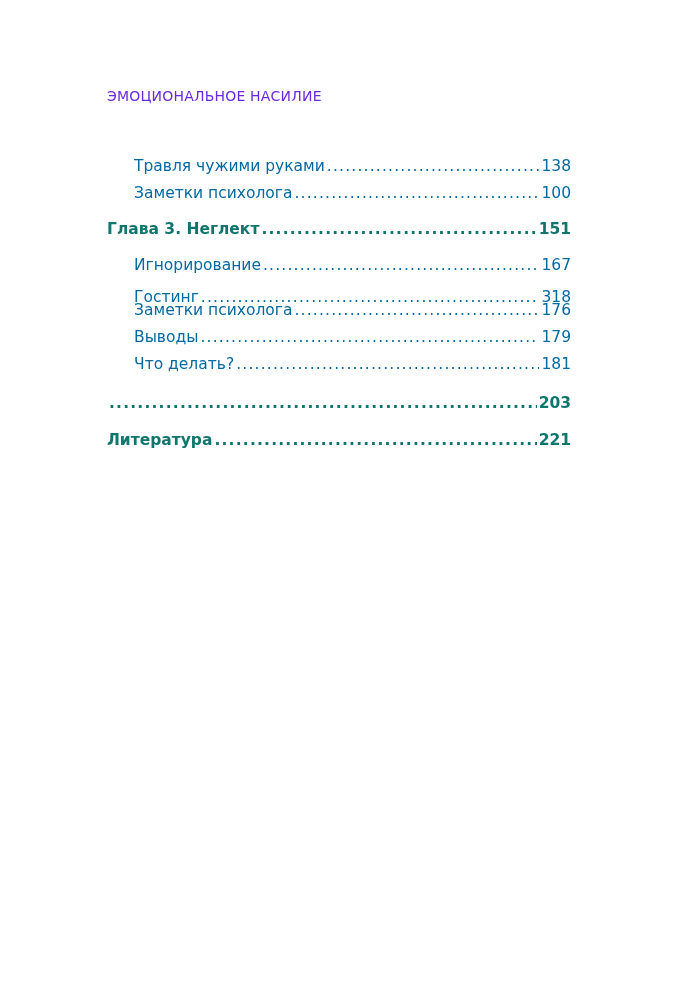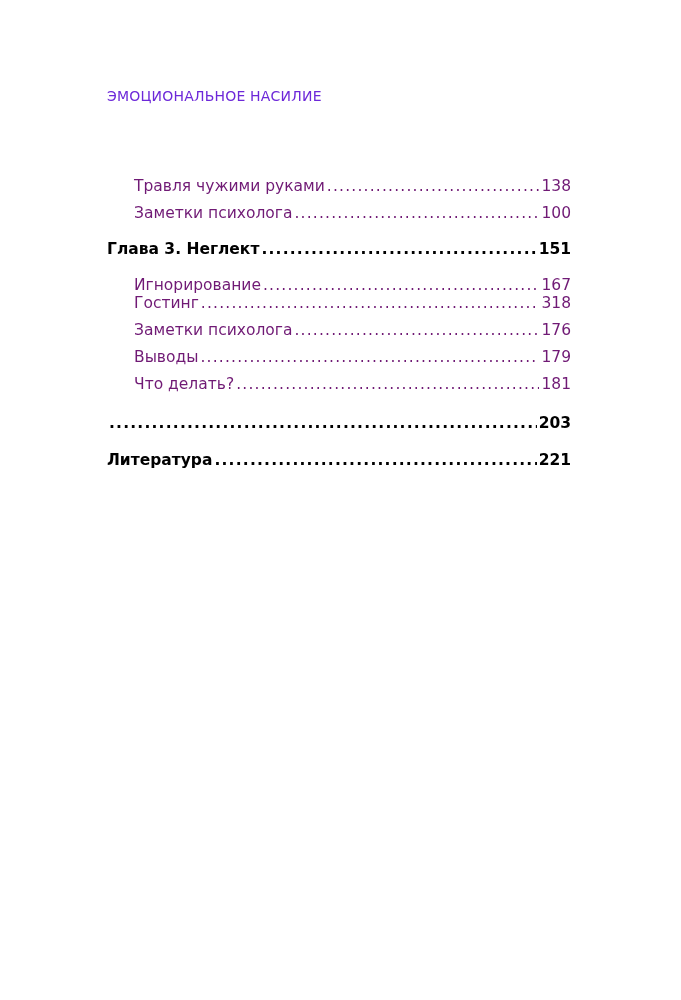--- a/index.html
+++ b/index.html
@@ -36,40 +36,40 @@
       display: flex;
       align-items: baseline;
       white-space: nowrap;
       font-size: 15.5px;
       line-height: 20px;
       height: 20px;
     }
     .toc-row.sub {
       left: 27px;
       width: 437px;
-      color: #701a75;
+      color: #0369a1;
     }
     .toc-row.main {
       left: 0;
       width: 464px;
       font-weight: bold;
-      color: #000000;
+      color: #0f766e;
     }
     .toc-title { flex: 0 0 auto; }
     .toc-leader {
       flex: 1 1 auto;
       overflow: hidden;
       margin: 0 2px;
       letter-spacing: 1.2px;
       position: relative;
     }
     .toc-leader::before {
       content: "........................................................................................................................................................................................";
     }
-    .toc-page { flex: 0 0 auto; margin-top: 20px; }
+    .toc-page { flex: 0 0 auto; }
   </style>
 </head>
 <body>
 
 <div class="running-head">ЭМОЦИОНАЛЬНОЕ НАСИЛИЕ</div>
 
 <div class="toc">
 
   <div class="toc-row sub" style="top:156px">
     <span class="toc-title">Травля чужими руками</span>
@@ -88,21 +88,21 @@
     <span class="toc-leader"></span>
     <span class="toc-page">151</span>
   </div>
 
   <div class="toc-row sub" style="top:255px">
     <span class="toc-title">Игнорирование</span>
     <span class="toc-leader"></span>
     <span class="toc-page">167</span>
   </div>
 
-  <div class="toc-row sub" style="top:273px">
+  <div class="toc-row sub" style="top:287px">
     <span class="toc-title">Гостинг</span>
     <span class="toc-leader"></span>
     <span class="toc-page">318</span>
   </div>
 
   <div class="toc-row sub" style="top:300px">
     <span class="toc-title">Заметки психолога</span>
     <span class="toc-leader"></span>
     <span class="toc-page">176</span>
   </div>

